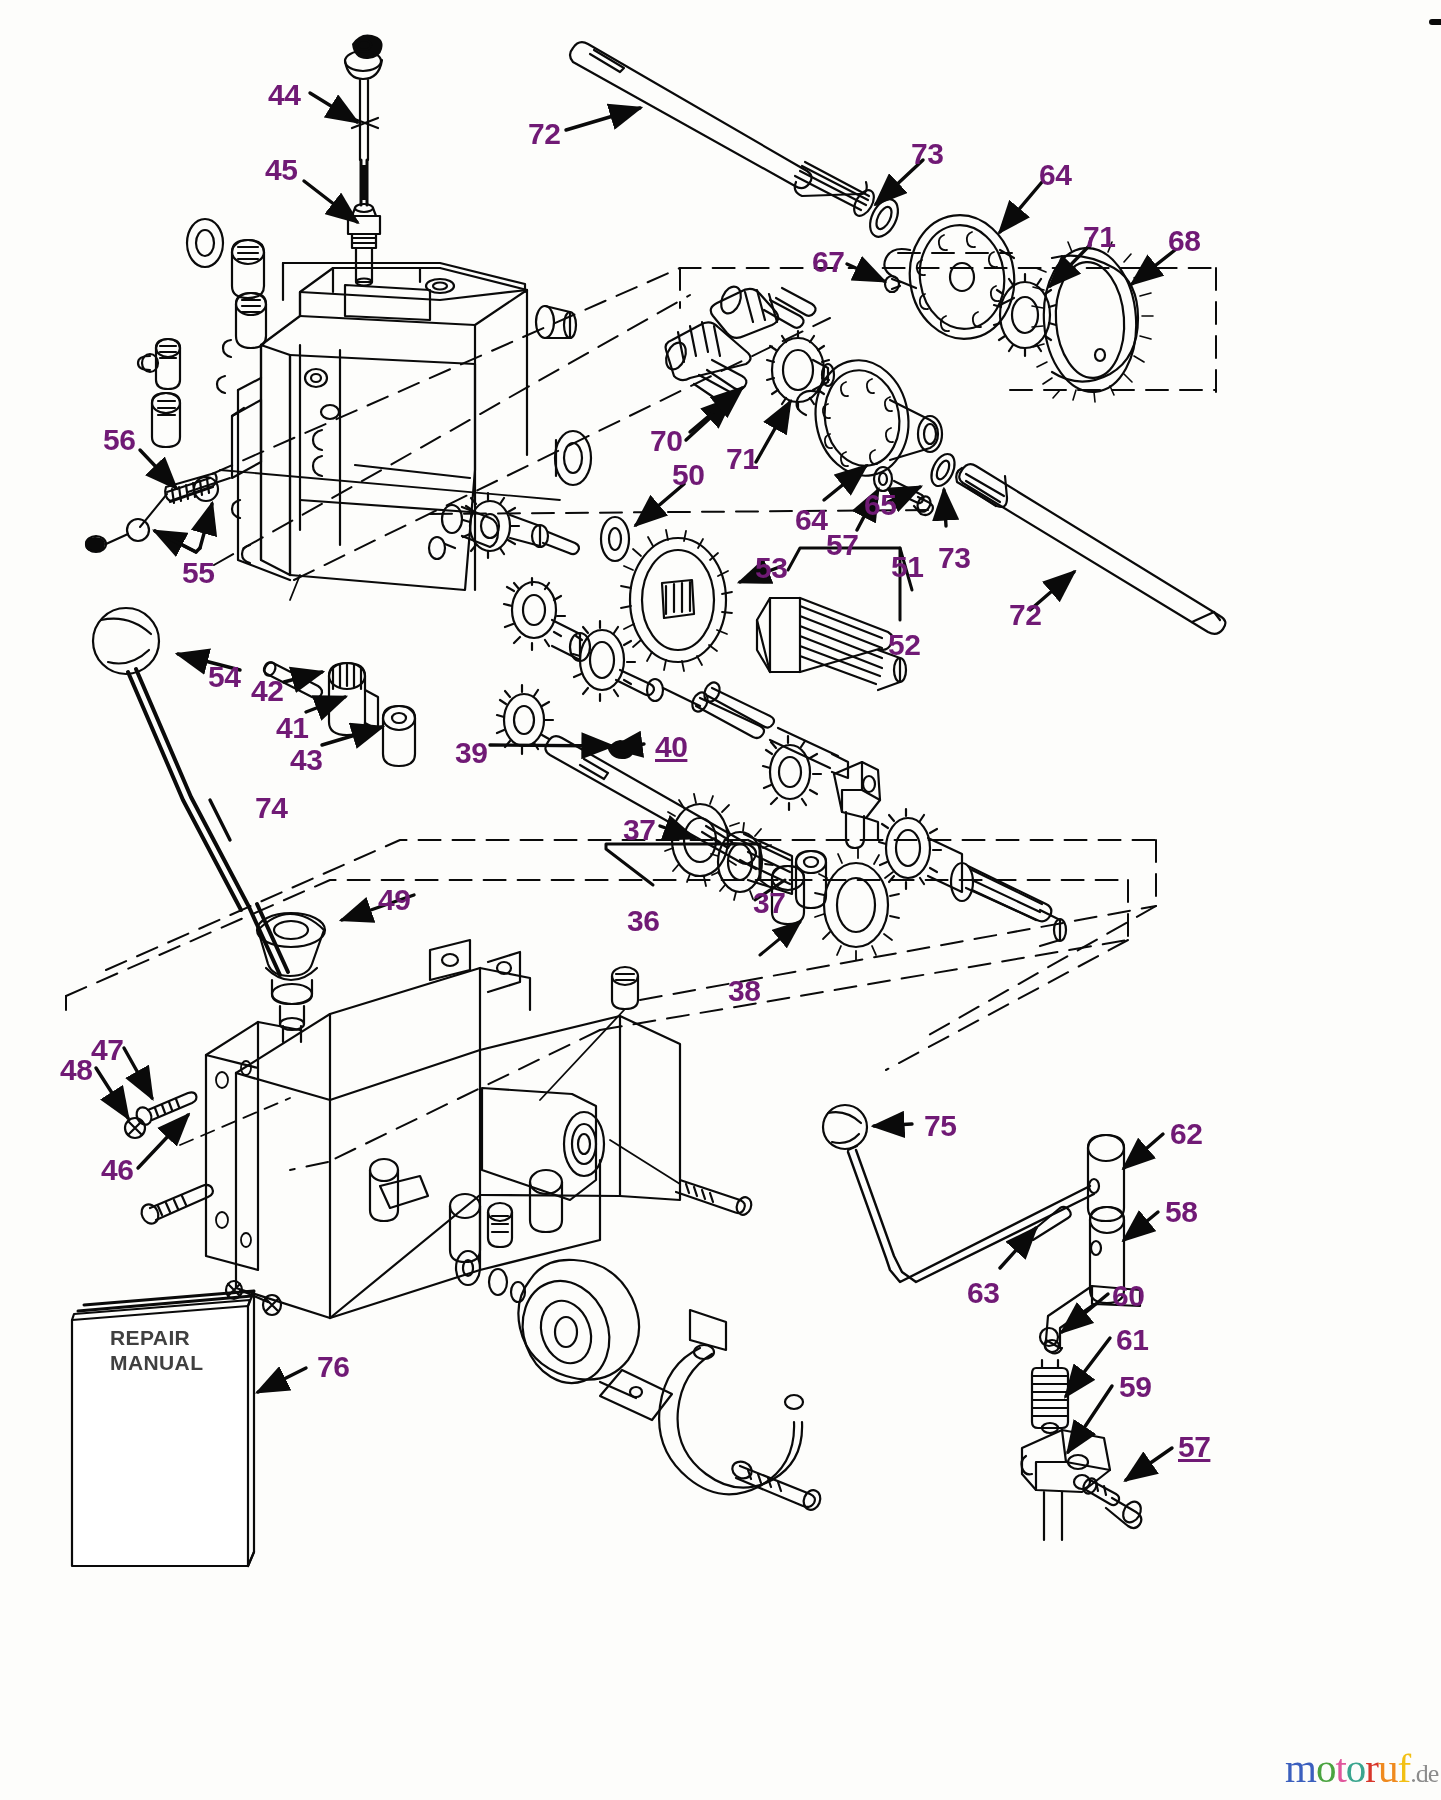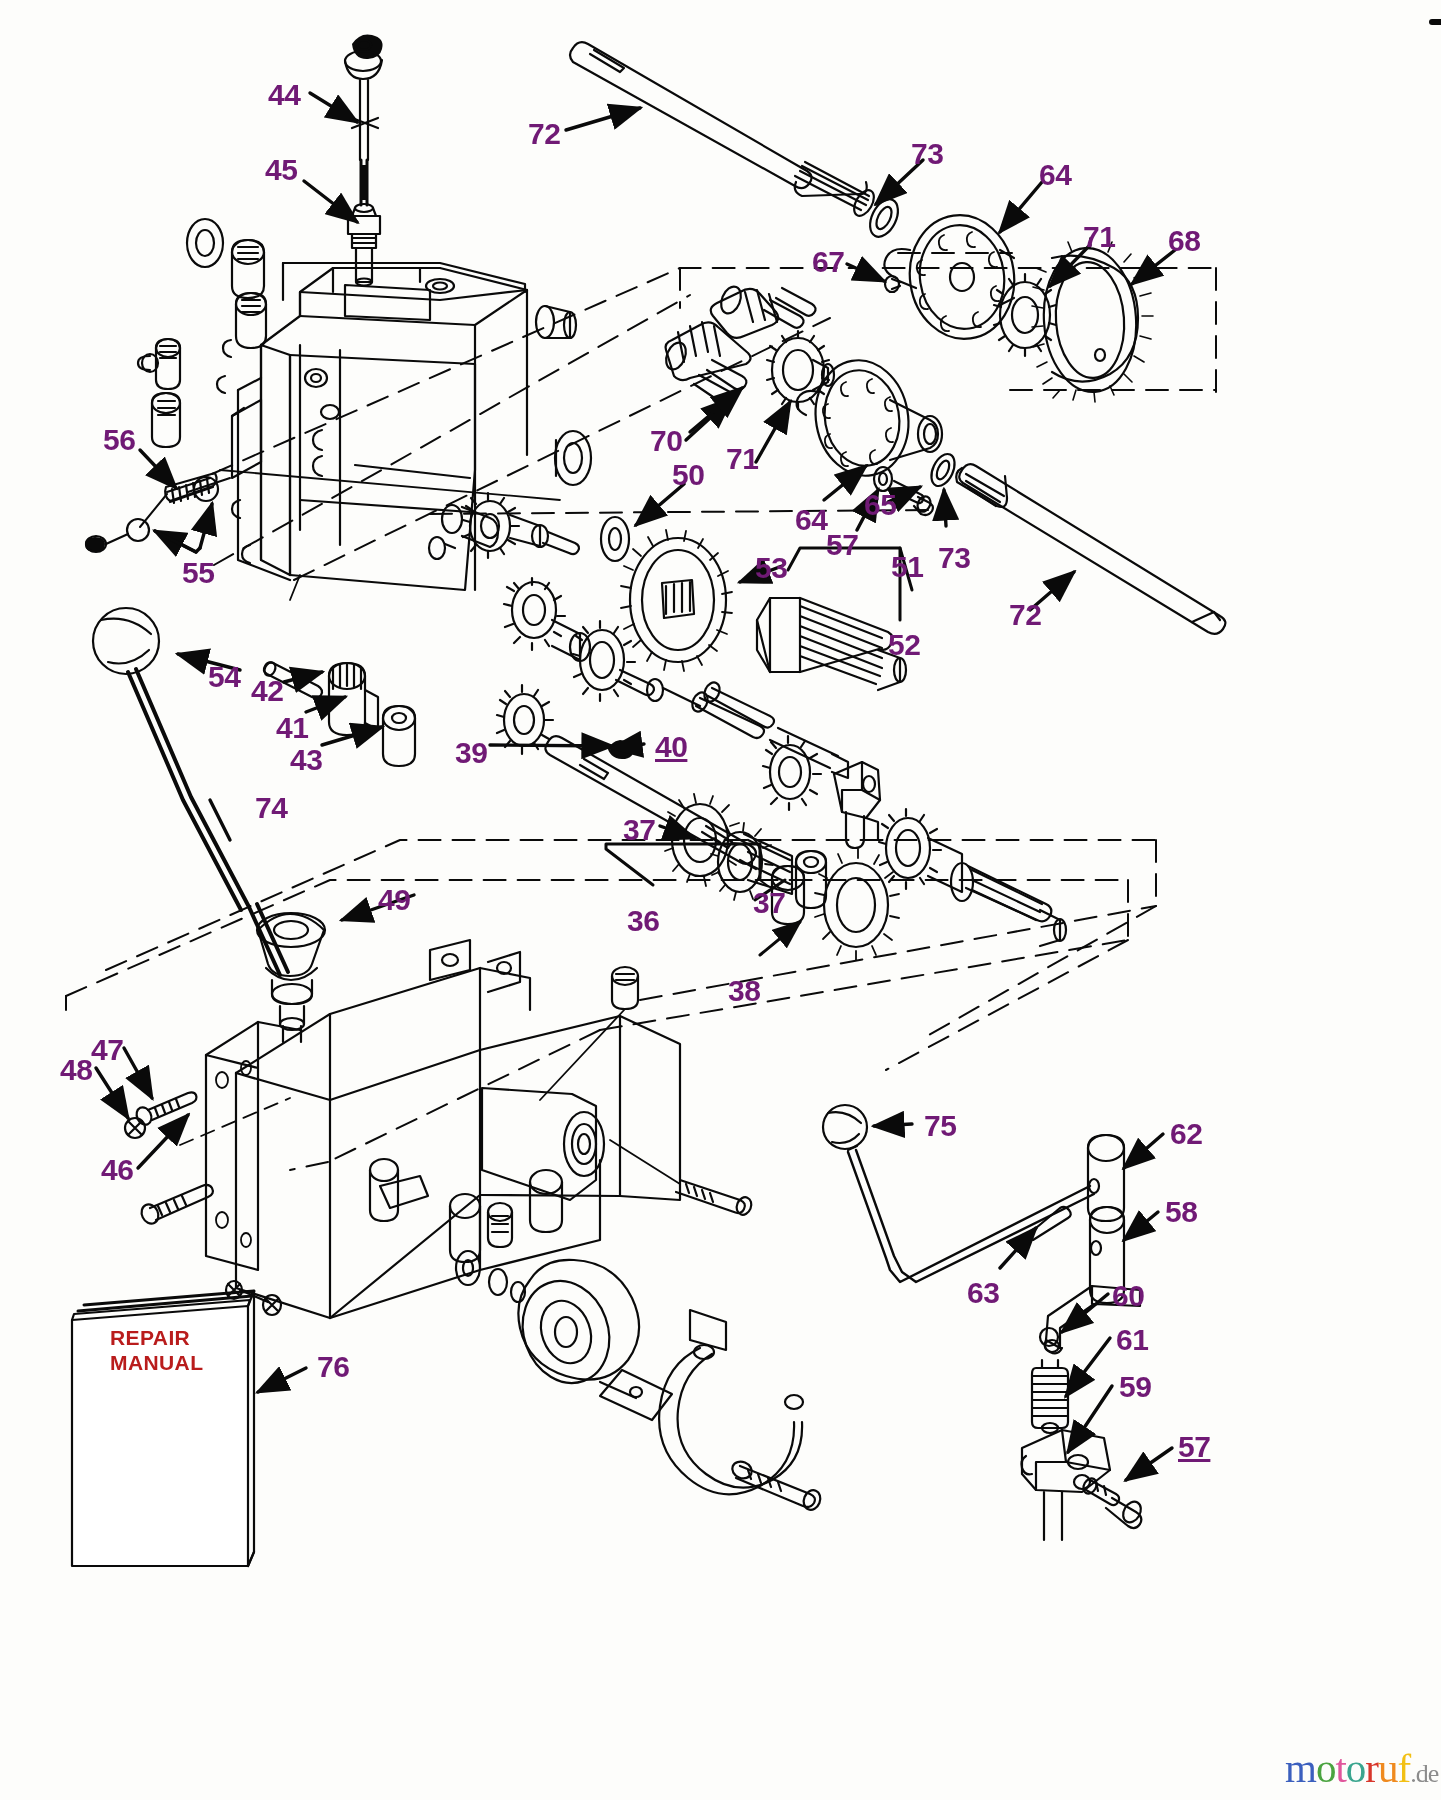--- a/index.html
+++ b/index.html
@@ -22,21 +22,21 @@
     line-height:1;
     white-space:nowrap;
     -webkit-user-select:none;
   }
   .manual-label{
     position:absolute;
     font-family:"Liberation Sans", sans-serif;
     font-weight:bold;
     font-size:21px;
     line-height:1.18;
-    color:#b91c1c;
+    color:#404040;
     letter-spacing:0.4px;
     text-align:left;
   }
   .wm{
     position:absolute;
     font-family:"Liberation Serif", serif;
     font-size:41px;
     line-height:1;
     white-space:nowrap;
     letter-spacing:-1px;

